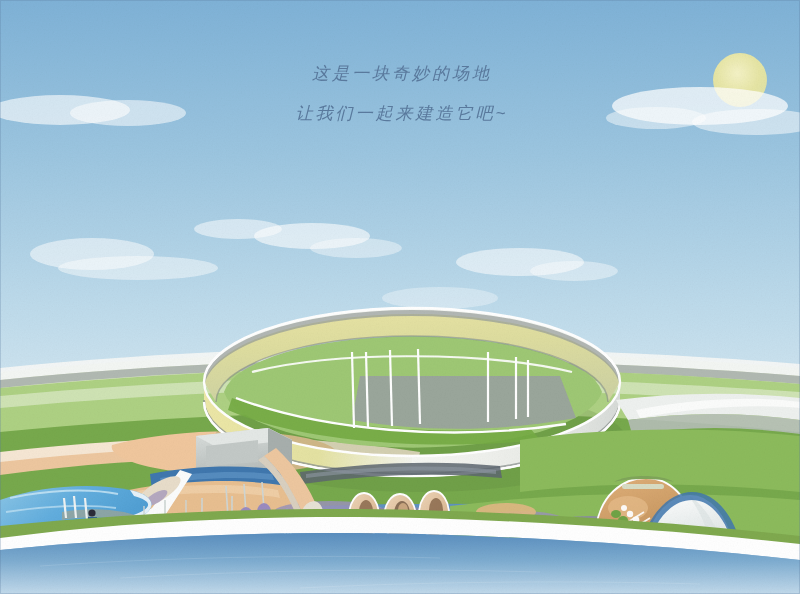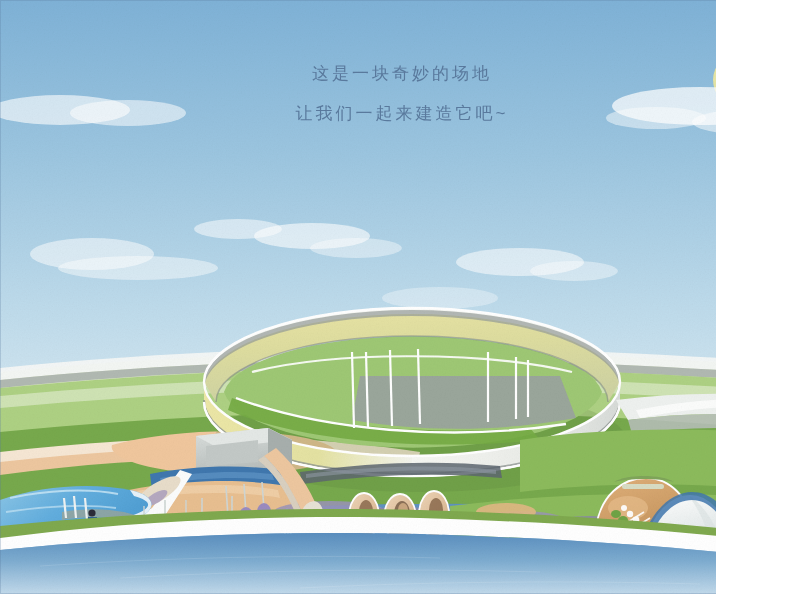--- a/index.html
+++ b/index.html
@@ -1,22 +1,23 @@
 <!DOCTYPE html>
 <html lang="zh"><head>
 <meta charset="utf-8">
 <title>Site Illustration</title>
 <style>
   html,body{margin:0;padding:0;background:#ffffff;}
   #scene{
     position:relative;
-    width:716px;height:594px;
+    width:800px;height:594px;
     overflow:hidden;
     font-family:"Liberation Sans","DejaVu Sans",sans-serif;
     box-sizing:border-box;
+    font-style:italic;
   }
   #scene svg{display:block;width:800px;height:594px;}
   .tagline{
     font-size:17px;
     letter-spacing:3px;
     font-weight:400;
   }
 </style>
 </head>
 <body>

